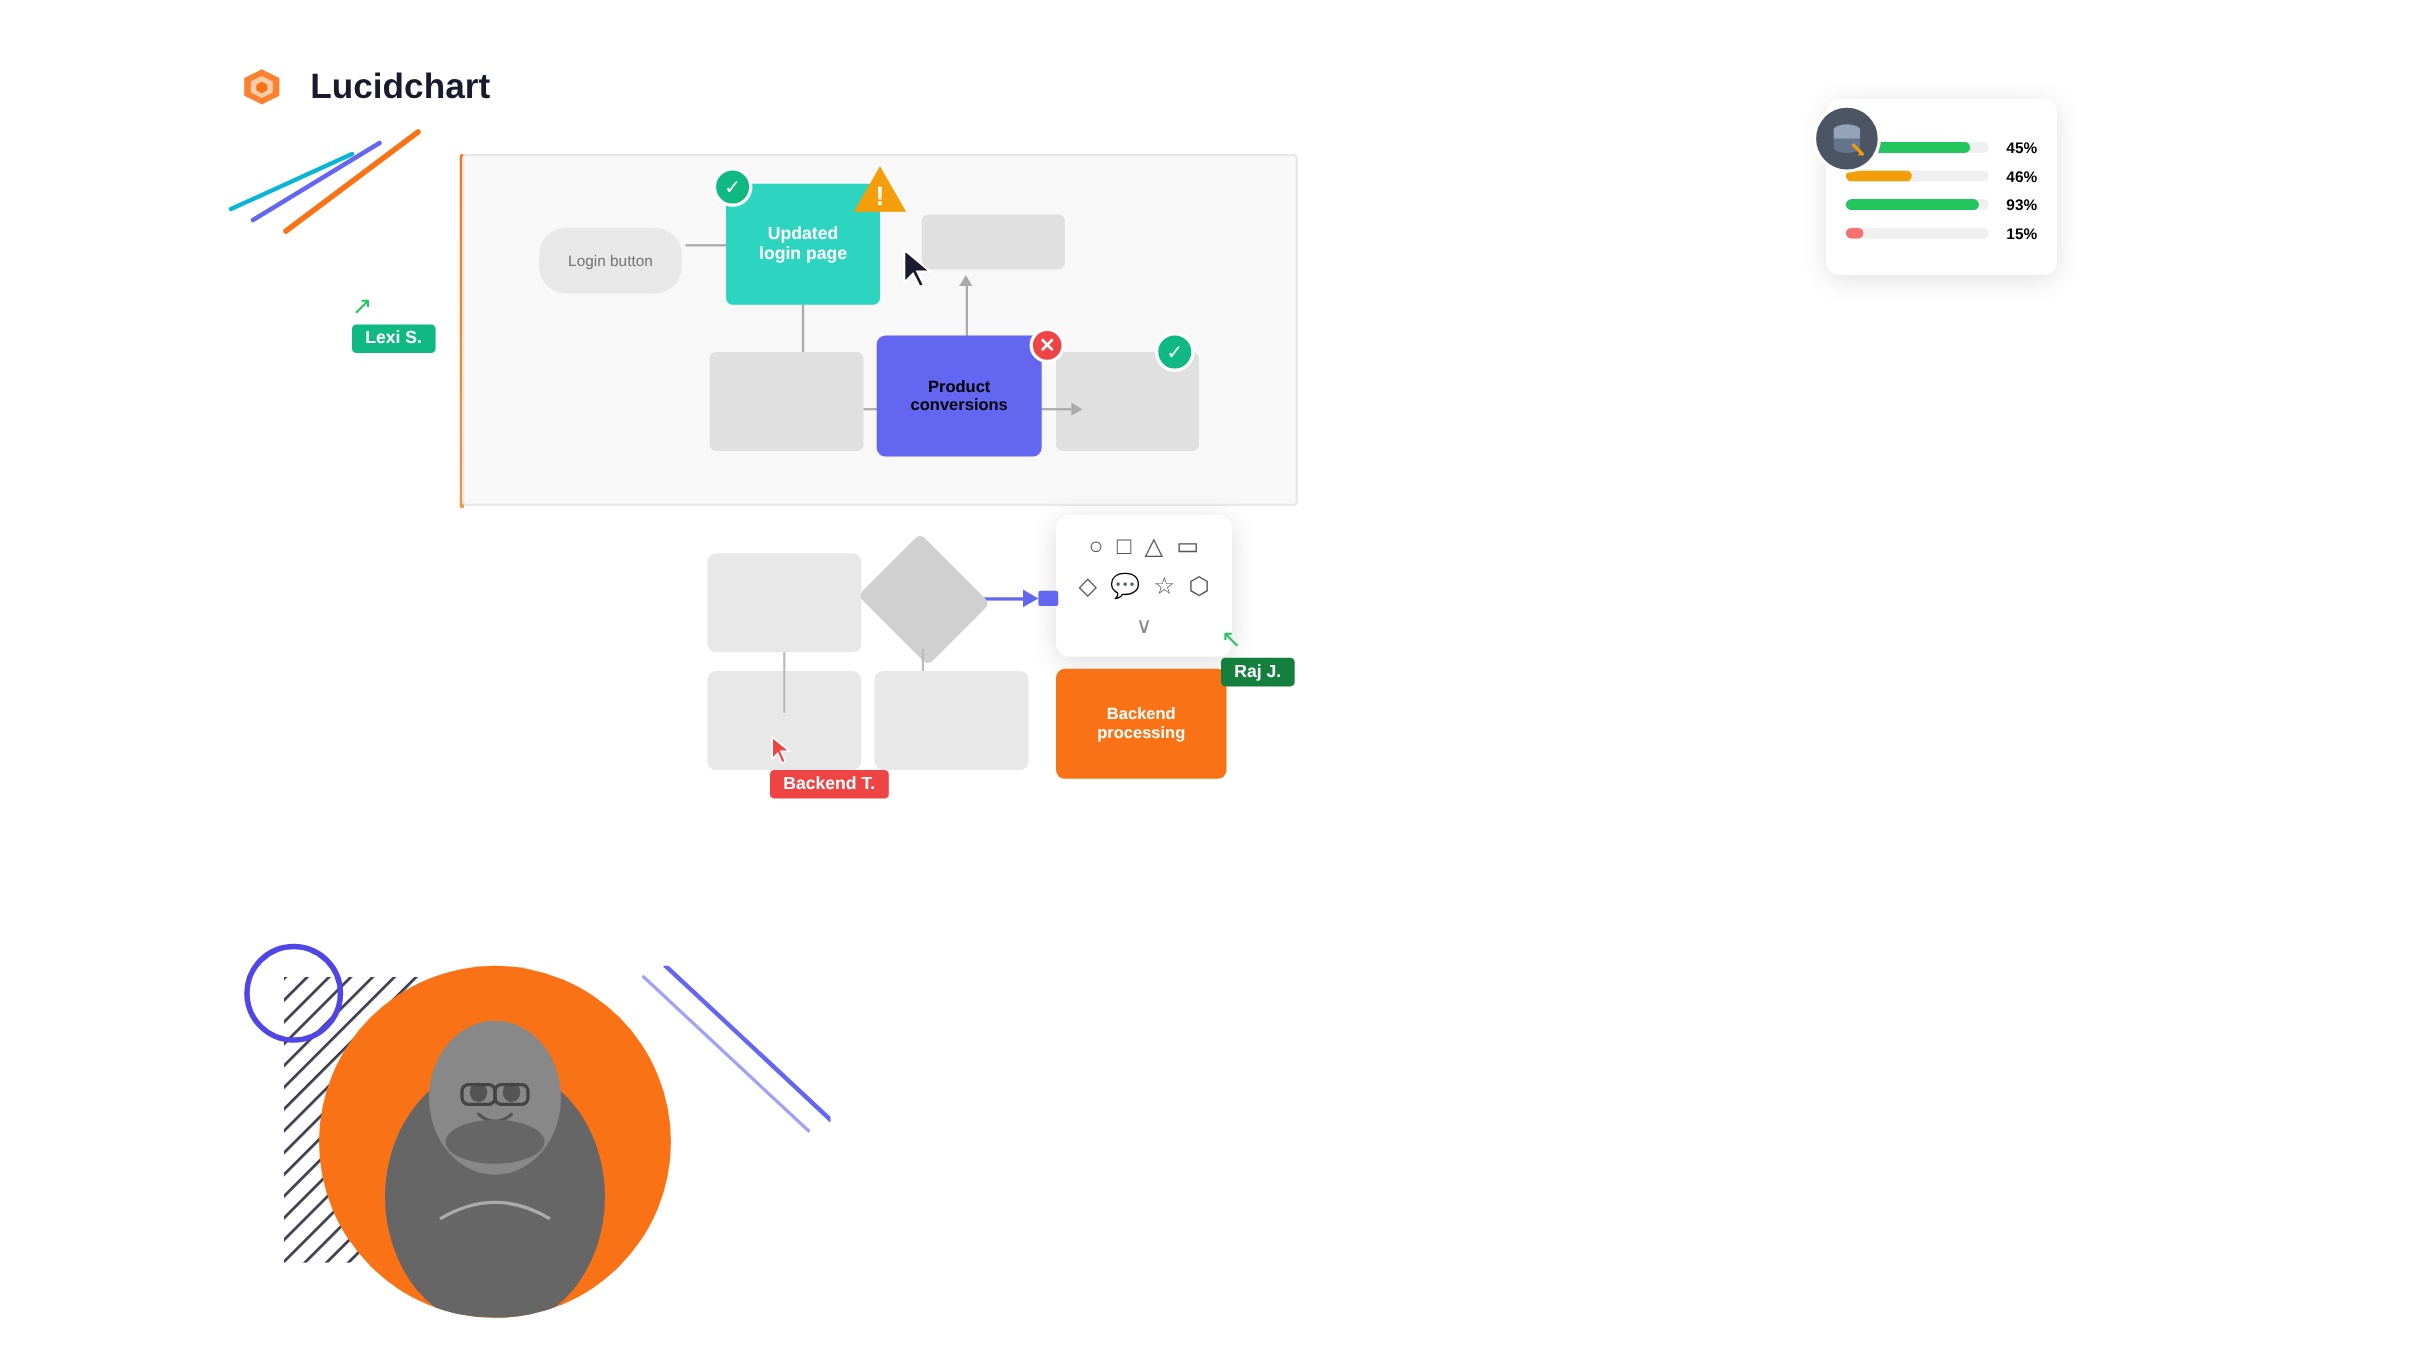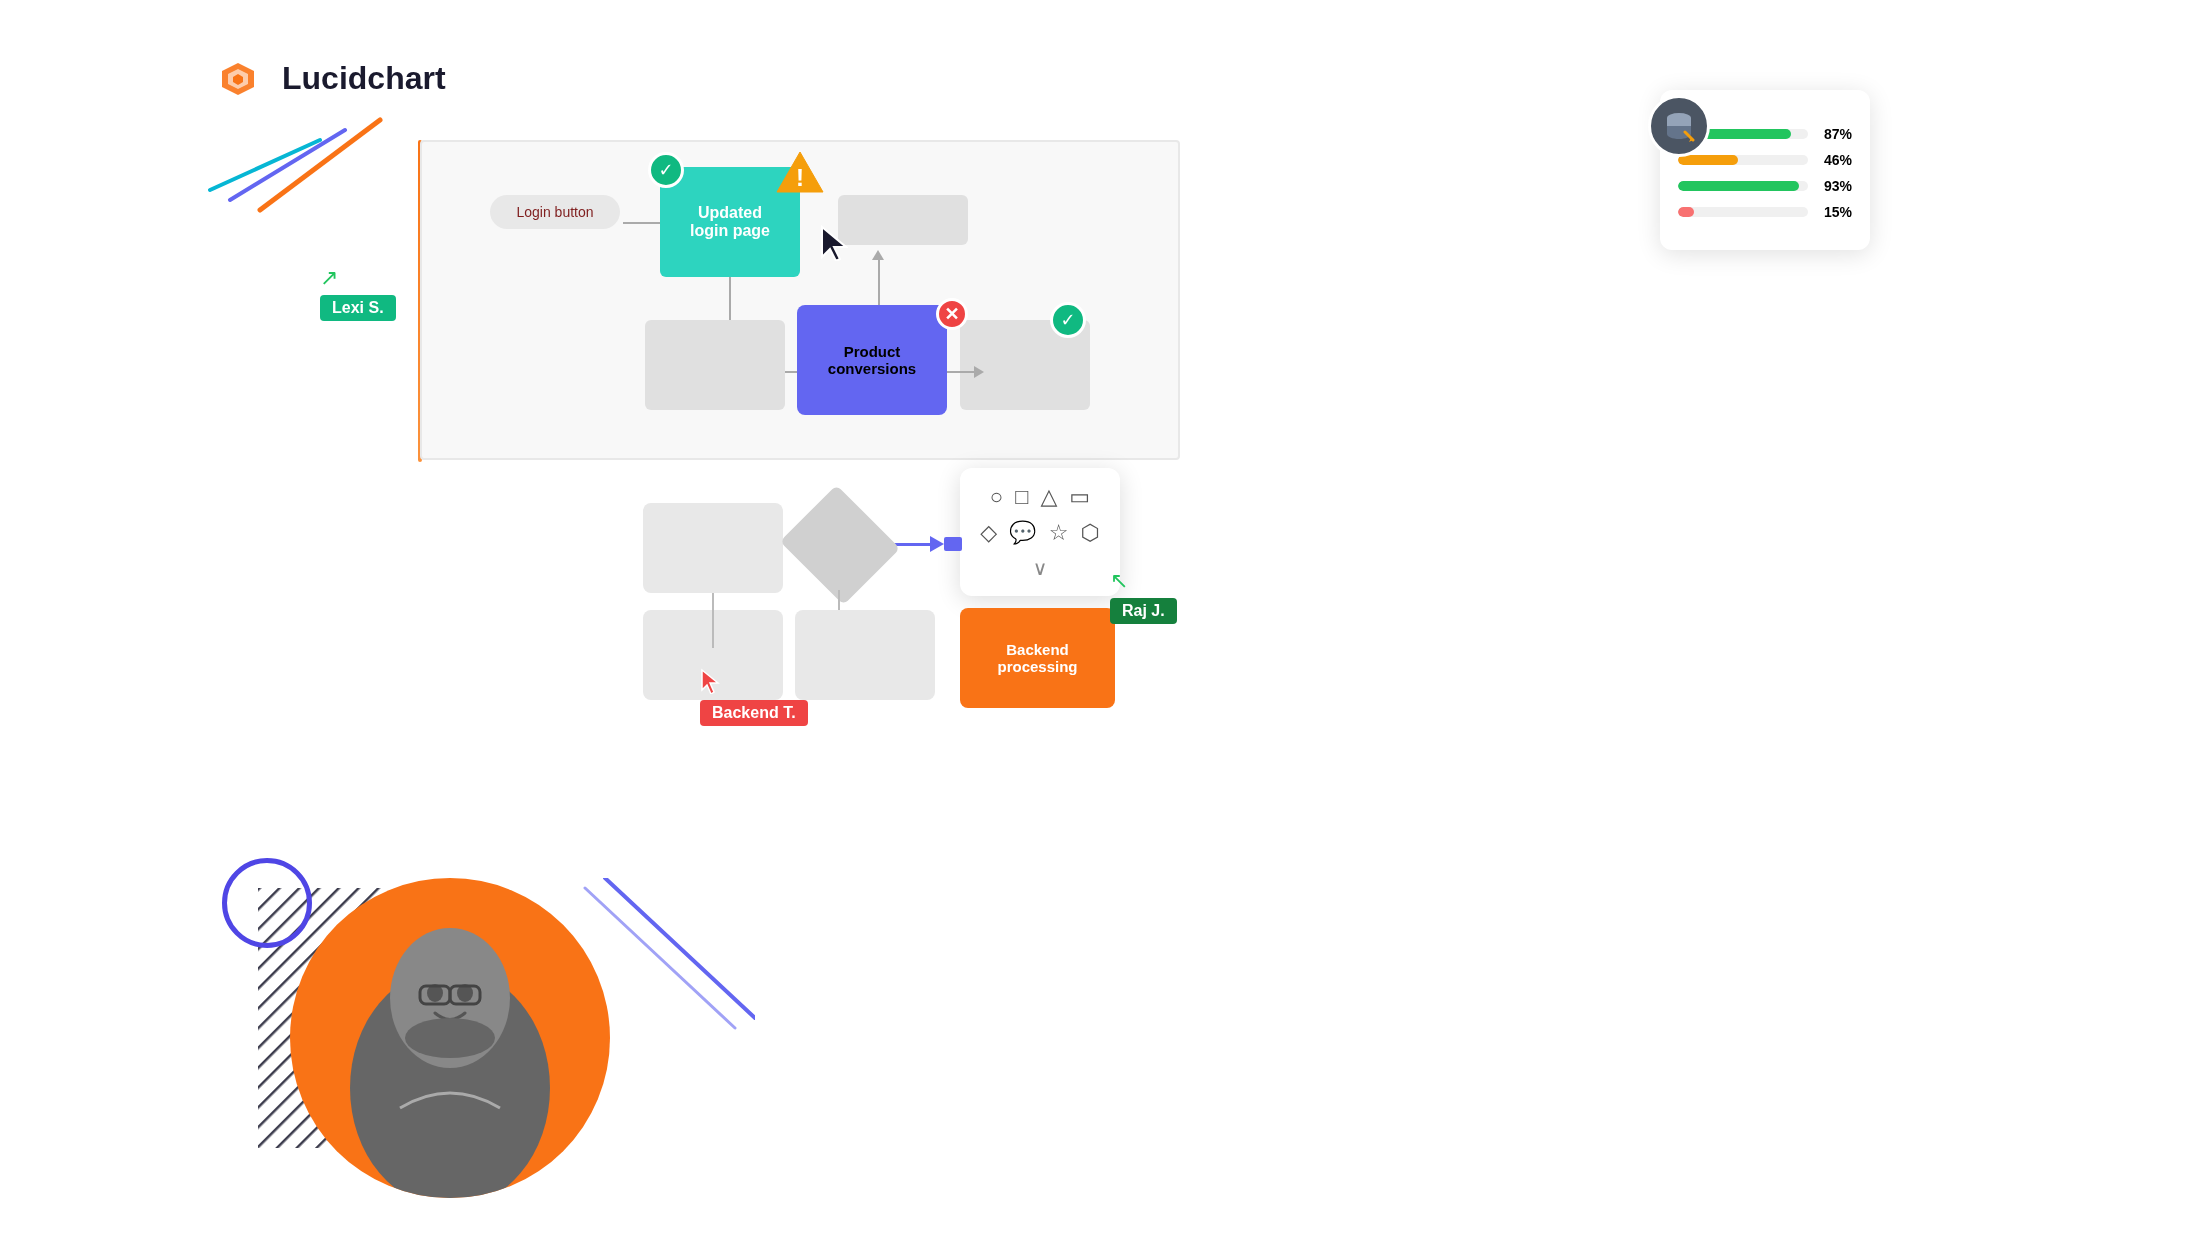--- a/index.html
+++ b/index.html
@@ -60,31 +60,31 @@
       left: 418px;
       width: 4px;
       height: 322px;
       background: linear-gradient(to bottom, #f97316, #fb923c);
       border-radius: 2px;
     }
 
     
     .node-login-btn {
       position: absolute;
-      top: 195px;
+      top: 207px;
       left: 490px;
       width: 130px;
-      height: 34px;
+      height: 60px;
       background: #e8e8e8;
       border-radius: 25px;
       display: flex;
       align-items: center;
       justify-content: center;
       font-size: 14px;
-      color: #7f1d1d;
+      color: #737373;
     }
     .arrow-line {
       height: 2px;
       background: #aaa;
     }
     .arrow-head {
       width: 0;
       height: 0;
       border-top: 6px solid transparent;
       border-bottom: 6px solid transparent;
@@ -639,21 +639,21 @@
   <span class="cursor-arrow-lexi">↗</span>
   <span class="label-tag label-lexi">Lexi S.</span>
 </div>
 
 <div class="stats-card">
   <div style="margin-top: 16px;">
     <div class="stats-row">
       <div class="stats-bar-bg">
         <div class="stats-bar-fill" style="width:87%;background:#22c55e;"></div>
       </div>
-      <span class="stats-pct">87%</span>
+      <span class="stats-pct">45%</span>
     </div>
     <div class="stats-row">
       <div class="stats-bar-bg">
         <div class="stats-bar-fill" style="width:46%;background:#f59e0b;"></div>
       </div>
       <span class="stats-pct">46%</span>
     </div>
     <div class="stats-row">
       <div class="stats-bar-bg">
         <div class="stats-bar-fill" style="width:93%;background:#22c55e;"></div>

